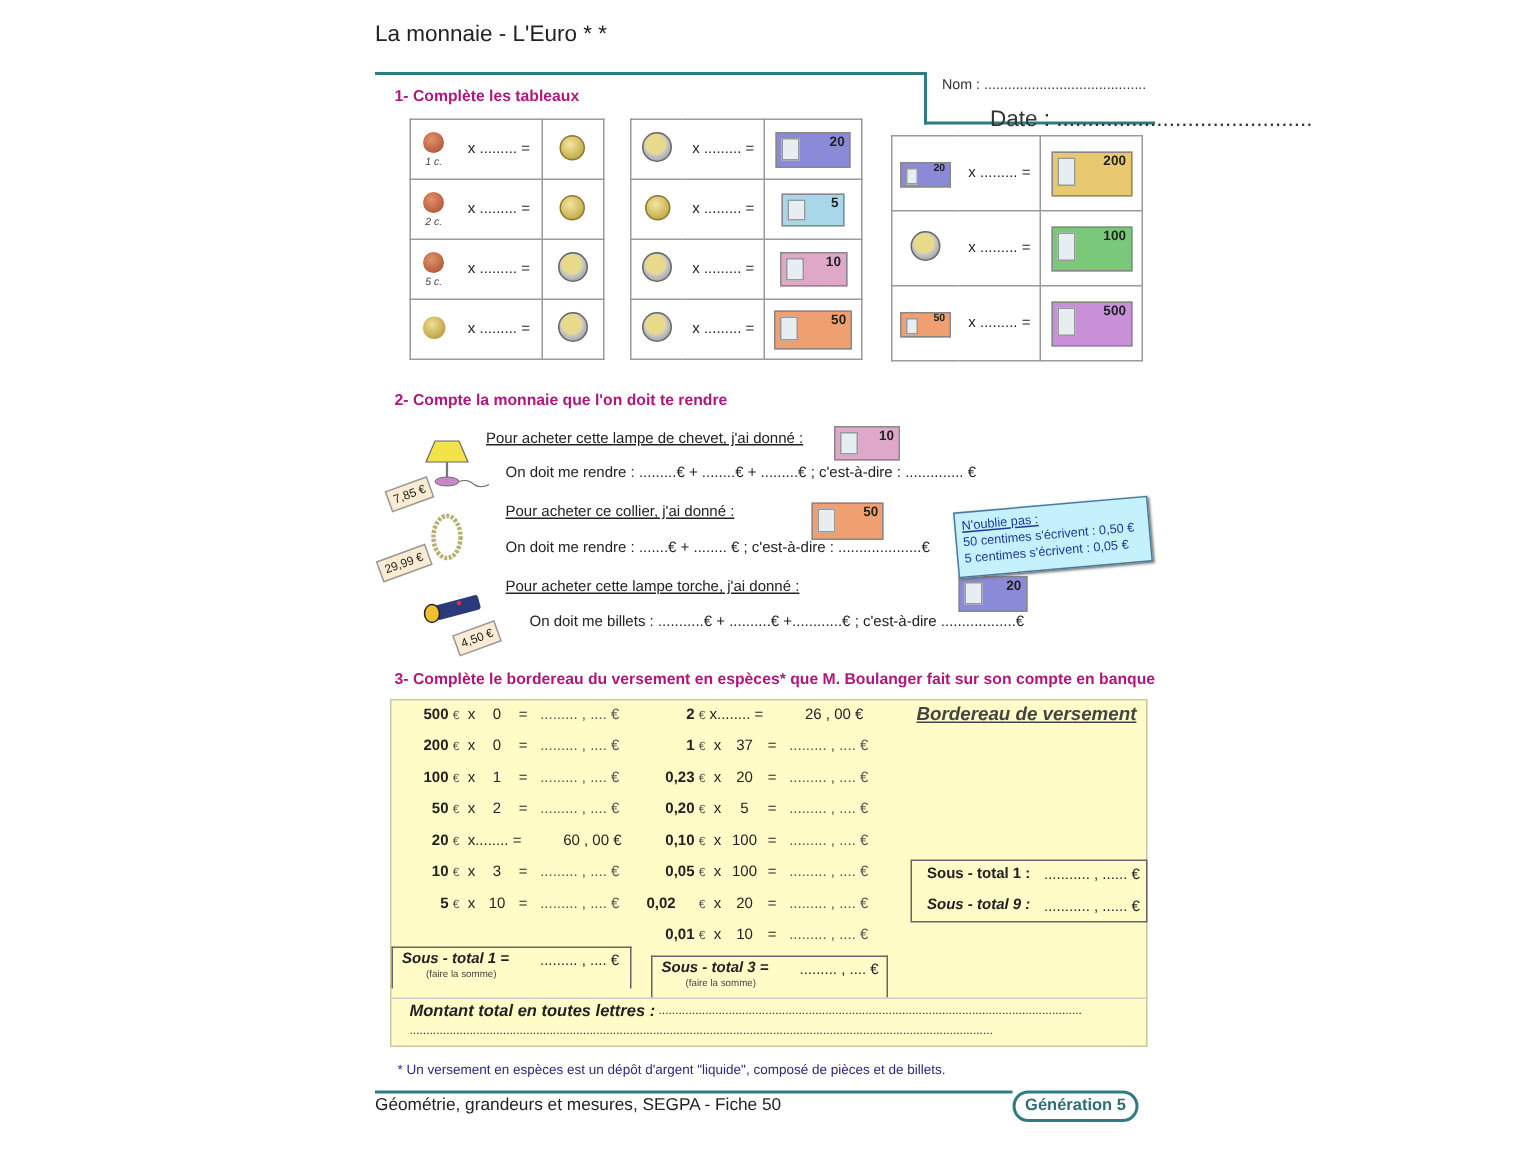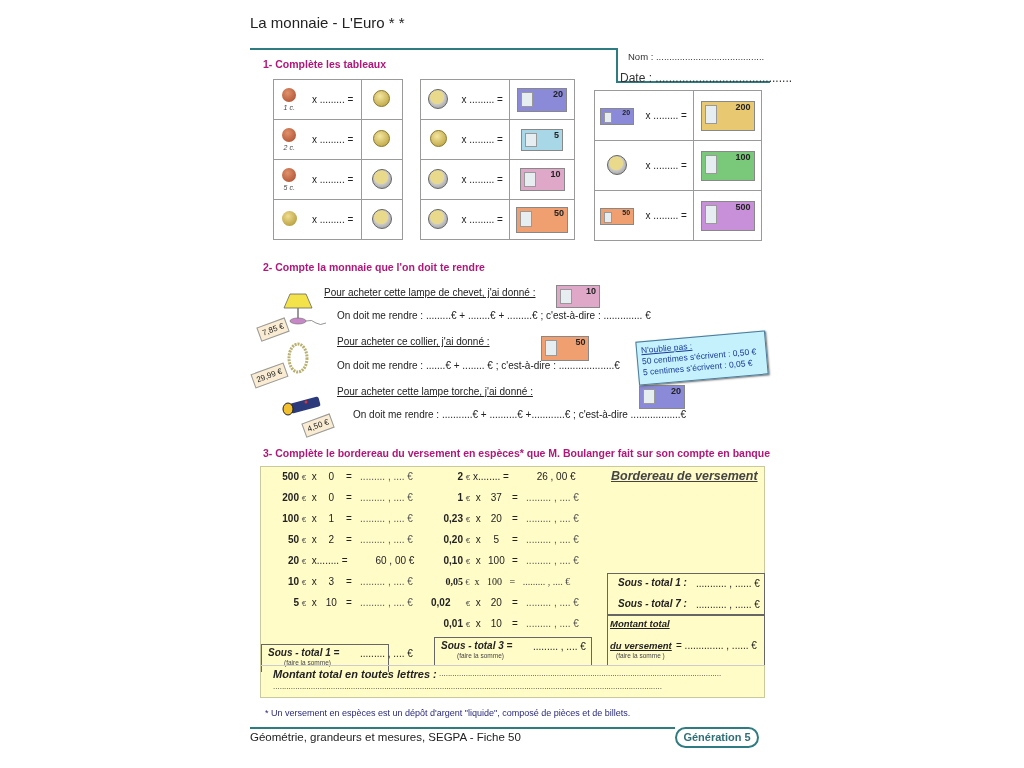--- a/index.html
+++ b/index.html
@@ -4,21 +4,21 @@
 <style>
   * { box-sizing: border-box; margin: 0; padding: 0; }
   html, body { width: 1024px; height: 768px; background: #ffffff; overflow: hidden; }
   body { font-family: "Liberation Sans", sans-serif; color: #222; position: relative; }
   .abs { position: absolute; }
   .title { left: 250px; top: 14px; font-size: 15px; color: #222; }
   .header-line { left: 250px; top: 48px; width: 368px; height: 2px; background: #2e7b82; }
   .header-vline { left: 616px; top: 48px; width: 2px; height: 35px; background: #2e7b82; }
   .header-line2 { left: 616px; top: 81px; width: 154px; height: 2px; background: #2e7b82; }
   .nom { left: 628px; top: 51px; font-size: 9.5px; color: #333; }
-  .date { left: 620px; top: 71px; font-size: 12px; color: #333; text-align: right; }
+  .date { left: 660px; top: 71px; font-size: 15px; color: #333; text-align: right; }
   .sec-title { font-size: 10.5px; font-weight: bold; color: #b0177a; }
   table.grid { border-collapse: collapse; position: absolute; }
   table.grid td { border: 1px solid #9a9a9a; height: 40px; vertical-align: middle; text-align: center; font-size: 10px; }
   .coin { display: inline-block; border-radius: 50%; }
   .coin.copper { width: 14px; height: 14px; background: radial-gradient(circle at 40% 35%, #e0916c, #a8482a); }
   .coin.gold { width: 17px; height: 17px; background: radial-gradient(circle at 40% 35%, #f4e6a0, #b59a32); border: 1px solid #8a7a30; }
   .coin.bi { width: 20px; height: 20px; background: radial-gradient(circle at 45% 40%, #e9d98a 0 45%, #c9c9c9 50%, #888 100%); border: 1px solid #666; }
   .coin.goldsm { width: 15px; height: 15px; background: radial-gradient(circle at 40% 35%, #f0dd90, #a88e2a); }
   .cap { display: block; font-size: 7px; font-style: italic; color: #444; }
   .note { display: inline-block; border: 1px solid #888; position: relative; font-size: 9px; font-weight: bold; text-align: right; padding-right: 3px; }
@@ -160,21 +160,21 @@
 <div class="abs line" style="left:337px;top:310px;">On doit me rendre : .........€  + ........€ + .........€ ; c'est-à-dire : .............. €</div>
 
 
 <div class="abs line underline" style="left:337px;top:336px;">Pour acheter ce collier, j'ai donné :</div>
 <span class="abs note" style="left:493px;top:331px;width:48px;height:25px;background:#f0a070;"><span class="win"></span><span>50</span></span>
 <div class="abs line" style="left:337px;top:360px;">On doit me rendre :  .......€ + ........ € ; c'est-à-dire : ....................€</div>
 
 
 <div class="abs line underline" style="left:337px;top:386px;">Pour acheter cette lampe torche, j'ai donné :</div>
 <span class="abs note" style="left:538px;top:380px;width:46px;height:24px;background:#8a8ad8;"><span class="win"></span><span>20</span></span>
-<div class="abs line" style="left:353px;top:409px;">On doit me rendre :   ...........€  + ..........€ +............€ ; c'est-à-dire ..................€</div>
+<div class="abs line" style="left:353px;top:409px;">On doit me billets :   ...........€  + ..........€ +............€ ; c'est-à-dire ..................€</div>
 
 
 <div class="abs reminder">
   <div class="underline">N'oublie pas :</div>
   <div>50 centimes s'écrivent : 0,50 €</div>
   <div>5 centimes s'écrivent : 0,05 €</div>
 </div>
 
 
 <div class="abs sec-title" style="left:263px;top:447px;">3- Complète le bordereau du versement en espèces* que M. Boulanger fait sur son compte en banque</div>
@@ -211,55 +211,49 @@
   </div>
   <div class="brow" style="left:170px;top:46px;">
     <b style="display:inline-block;width:32px;text-align:right;">0,23</b> <span class="eur">€</span>&nbsp; x &nbsp;<span style="display:inline-block;width:20px;text-align:center;">20</span> &nbsp;= &nbsp;&nbsp;<span class="dots">......... , .... €</span>
   </div>
   <div class="brow" style="left:170px;top:67px;">
     <b style="display:inline-block;width:32px;text-align:right;">0,20</b> <span class="eur">€</span>&nbsp; x &nbsp;<span style="display:inline-block;width:20px;text-align:center;">5</span> &nbsp;= &nbsp;&nbsp;<span class="dots">......... , .... €</span>
   </div>
   <div class="brow" style="left:170px;top:88px;">
     <b style="display:inline-block;width:32px;text-align:right;">0,10</b> <span class="eur">€</span>&nbsp; x &nbsp;<span style="display:inline-block;width:20px;text-align:center;">100</span> &nbsp;= &nbsp;&nbsp;<span class="dots">......... , .... €</span>
   </div>
-  <div class="brow" style="left:170px;top:109px;font-family:Liberation Serif, serif;">
+  <div class="brow" style="left:170px;top:109px;">
     <b style="display:inline-block;width:32px;text-align:right;">0,05</b> <span class="eur">€</span>&nbsp; x &nbsp;<span style="display:inline-block;width:20px;text-align:center;">100</span> &nbsp;= &nbsp;&nbsp;<span class="dots">......... , .... €</span>
   </div>
   <div class="brow" style="left:170px;top:130px;">
     <b style="display:inline-block;width:32px;">0,02</b> <span class="eur">€</span>&nbsp; x &nbsp;<span style="display:inline-block;width:20px;text-align:center;">20</span> &nbsp;= &nbsp;&nbsp;<span class="dots">......... , .... €</span>
   </div>
   <div class="brow" style="left:170px;top:151px;">
     <b style="display:inline-block;width:32px;text-align:right;">0,01</b> <span class="eur">€</span>&nbsp; x &nbsp;<span style="display:inline-block;width:20px;text-align:center;">10</span> &nbsp;= &nbsp;&nbsp;<span class="dots">......... , .... €</span>
   </div>
 
   <div class="brow underline" style="left:350px;top:2px;font-size:12.5px;font-weight:bold;font-style:italic;color:#444;text-align:center;">Bordereau de versement</div>
 
-  <div class="boxed" style="left:0px;top:177px;width:128px;height:28px;border-bottom:none;text-align:right;">
+  <div class="boxed" style="left:0px;top:164px;width:160px;height:28px;border-bottom:none;text-align:right;">
     <div class="brow" style="left:6px;top:2px;font-weight:bold;font-style:italic;">Sous - total 1 =</div>
     <div class="brow dots" style="left:98px;top:3px;">......... , .... €</div>
     <div class="brow" style="left:22px;top:14px;font-size:6.5px;color:#444;">(faire  la somme)</div>
   </div>
 
   <div class="boxed" style="left:173px;top:170px;width:158px;height:28px;border-bottom:none;">
     <div class="brow" style="left:6px;top:2px;font-weight:bold;font-style:italic;">Sous - total 3 =</div>
     <div class="brow dots" style="left:98px;top:3px;">......... , .... €</div>
     <div class="brow" style="left:22px;top:14px;font-size:6.5px;color:#444;">(faire  la somme)</div>
   </div>
 
   <div class="boxed" style="left:346px;top:106px;width:158px;height:42px;">
-    <div class="brow" style="left:10px;top:3px;font-weight:bold;font-style:italic;">Sous - total 1 :</div>
+    <div class="brow" style="left:10px;top:3px;font-weight:bold;">Sous - total 1 :</div>
     <div class="brow dots" style="left:88px;top:4px;">........... , ...... €</div>
-    <div class="brow" style="left:10px;top:24px;font-weight:bold;font-style:italic;">Sous - total 7 :</div>
+    <div class="brow" style="left:10px;top:24px;font-weight:bold;font-style:italic;">Sous - total 9 :</div>
     <div class="brow dots" style="left:88px;top:25px;">........... , ...... €</div>
-  </div>
-  <div class="boxed" style="left:346px;top:148px;width:158px;height:50px;border-bottom:none;">
-    <div class="brow underline" style="left:2px;top:2px;font-weight:bold;font-style:italic;font-size:9.5px;">Montant total</div>
-    <div class="brow underline" style="left:2px;top:24px;font-weight:bold;font-style:italic;font-size:9.5px;">du versement</div>
-    <div class="brow dots" style="left:68px;top:24px;">= .............. , ...... €</div>
-    <div class="brow" style="left:8px;top:36px;font-size:6.5px;color:#444;">(faire la somme )</div>
   </div>
 
   <div class="brow" style="left:0;top:198px;width:503px;height:1px;background:#ccc;"></div>
   <div class="brow" style="left:12px;top:201px;font-size:11px;font-weight:bold;font-style:italic;">Montant total en toutes lettres :</div>
   <div class="brow dots" style="left:178px;top:202px;font-size:8px;">...............................................................................................................................</div>
   <div class="brow dots" style="left:12px;top:215px;font-size:8px;">...............................................................................................................................................................................</div>
 </div>
 
 
 <div class="abs footnote">* Un versement en espèces est un dépôt d'argent "liquide", composé de pièces et de billets.</div>

